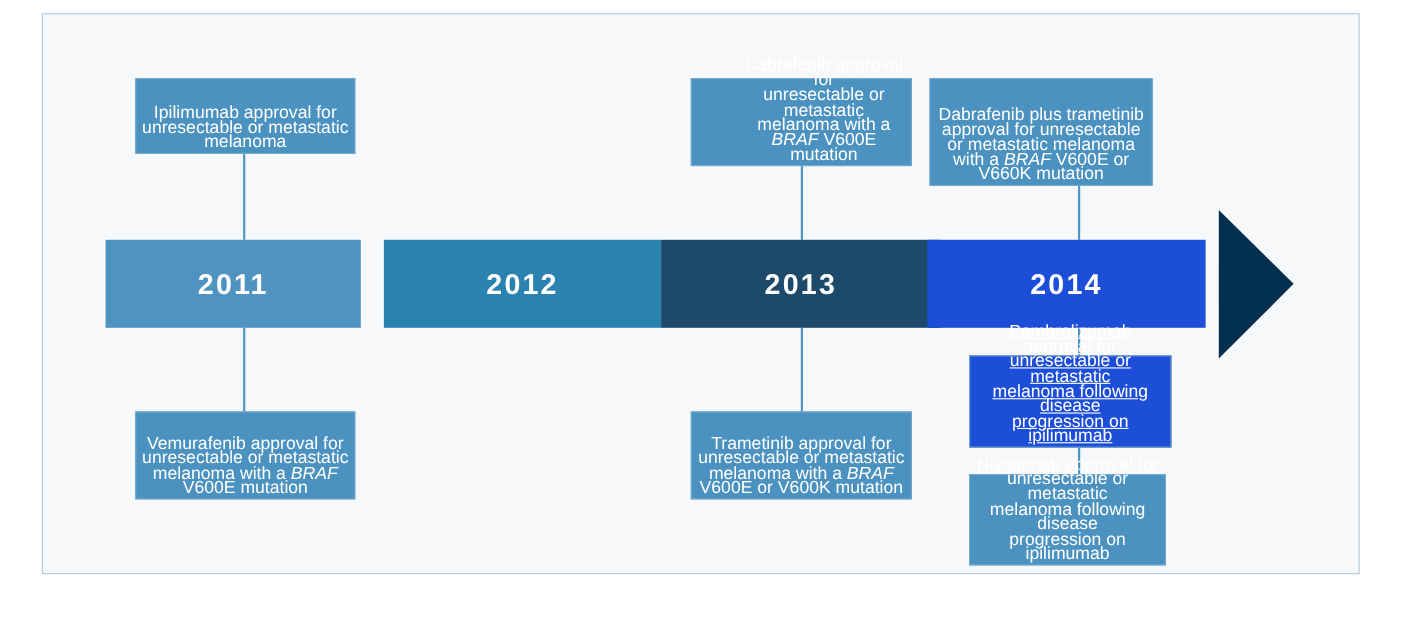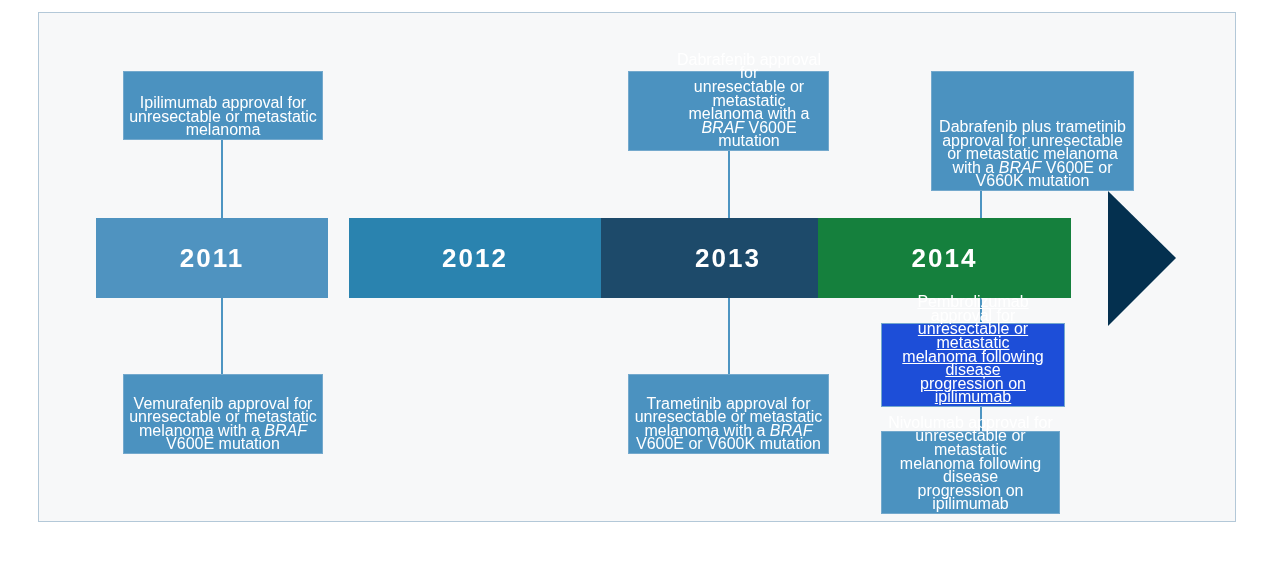--- a/index.html
+++ b/index.html
@@ -93,38 +93,38 @@
   <div>
     <div class="bar-segment" style="left: 57px; width: 232px; background: rgb(79, 147, 192);">
       <span class="year-label">2011</span>
     </div>
     <div class="bar-segment" style="left: 310px; width: 252px; background: rgb(42, 131, 175);">
       <span class="year-label">2012</span>
     </div>
     <div class="bar-segment" style="left: 562px; width: 254px; background: rgb(29, 74, 106);">
       <span class="year-label">2013</span>
     </div>
-    <div class="bar-segment" style="left: 779px; width: 253px; background: #15803d;">
+    <div class="bar-segment" style="left: 804px; width: 253px; background: #1d4ed8;">
       <span class="year-label">2014</span>
     </div>
     <div class="arrowhead" style="border-left-color: rgb(4, 48, 79);"></div>
   </div>
 
   <div class="event-box" style="left: 84px; top: 58px; width: 200px; height: 69px; background: rgb(75, 146, 192);">
       <div><span>Ipilimumab approval for</span></div>
       <div><span>unresectable or metastatic</span></div>
       <div><span>melanoma</span></div>
     </div>
   <div class="event-box" style="left: 589px; top: 58px; width: 201px; height: 80px; background: rgb(75, 146, 192); padding-left: 45px;">
       <div><span>Dabrafenib approval for</span></div>
       <div><span>unresectable or metastatic</span></div>
       <div><span>melanoma with a</span></div>
       <div><i>BRAF</i><span> V600E mutation</span></div>
     </div>
-  <div class="event-box" style="left: 892px; top: 58px; width: 203px; height: 120px; background: rgb(75, 146, 192);">
+  <div class="event-box" style="left: 806px; top: 58px; width: 203px; height: 98px; background: rgb(75, 146, 192);">
       <div><span>Dabrafenib plus trametinib</span></div>
       <div><span>approval for unresectable</span></div>
       <div><span>or metastatic melanoma</span></div>
       <div><span>with a </span><i>BRAF</i><span> V600E or</span></div>
       <div><span>V660K mutation</span></div>
     </div>
   <div class="event-box" style="left: 84px; top: 361px; width: 200px; height: 80px; background: rgb(75, 146, 192);">
       <div><span>Vemurafenib approval for</span></div>
       <div><span>unresectable or metastatic</span></div>
       <div><span>melanoma with a </span><i>BRAF</i></div>

